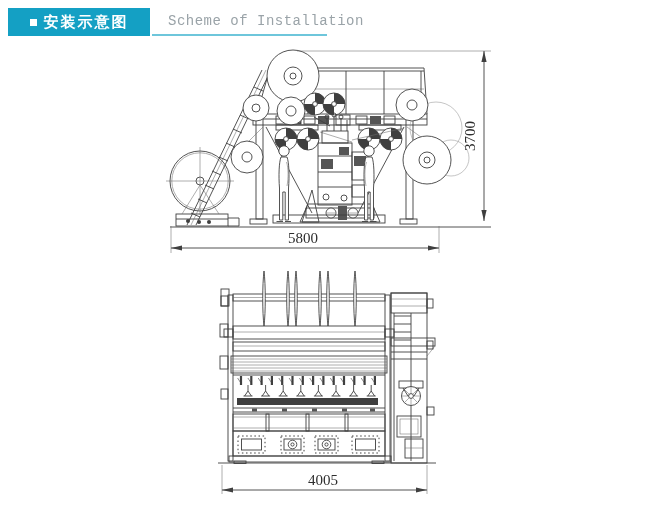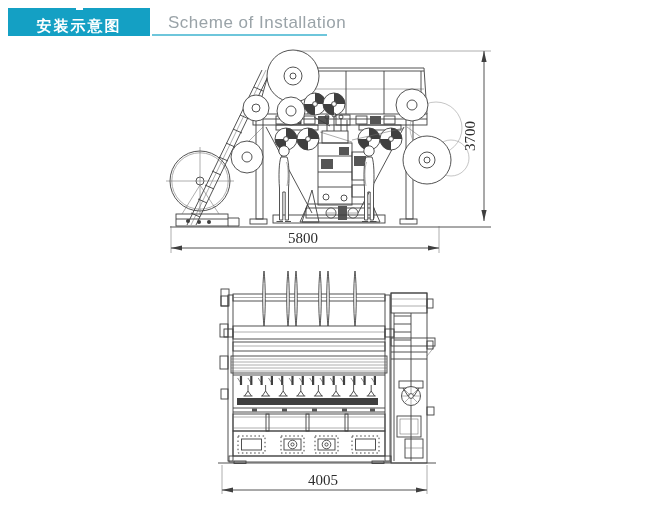--- a/index.html
+++ b/index.html
@@ -6,26 +6,26 @@
   body{
     width:655px;height:519px;position:relative;background:#ffffff;
     font-family:"Liberation Sans", sans-serif;overflow:hidden;
   }
   .header{position:absolute;left:0;top:0;width:655px;height:40px;}
   .badge{
     position:absolute;left:8px;top:8px;width:142px;height:28px;
     background:#14a0c4;color:#ffffff;display:flex;align-items:center;
     justify-content:center;gap:7px;font-weight:bold;font-size:15px;
     letter-spacing:2px;
-    flex-direction:column;
   }
   .badge .sq{width:7px;height:7px;background:#ffffff;display:inline-block;}
   .subtitle{
-    position:absolute;left:168px;top:13px;font-size:17px;color:#9aa3a8;
+    position:absolute;left:168px;top:13px;font-size:14px;color:#9aa3a8;
     letter-spacing:0.5px;
+    font-family:Liberation Mono, monospace;
   }
   .underline{
     position:absolute;left:152px;top:34px;width:175px;height:2px;background:#6ec6db;
   }
   .drawing-layer{position:absolute;left:0;top:0;width:655px;height:465px;}
   svg{display:block;}
   .ln{fill:none;stroke:#3f3f3f;stroke-width:0.9;}
   .thin{fill:none;stroke:#6d6d6d;stroke-width:0.55;}
   .ghost{fill:none;stroke:#8a8a8a;stroke-width:0.5;}
   .fillD{fill:#3f3f3f;stroke:none;}

